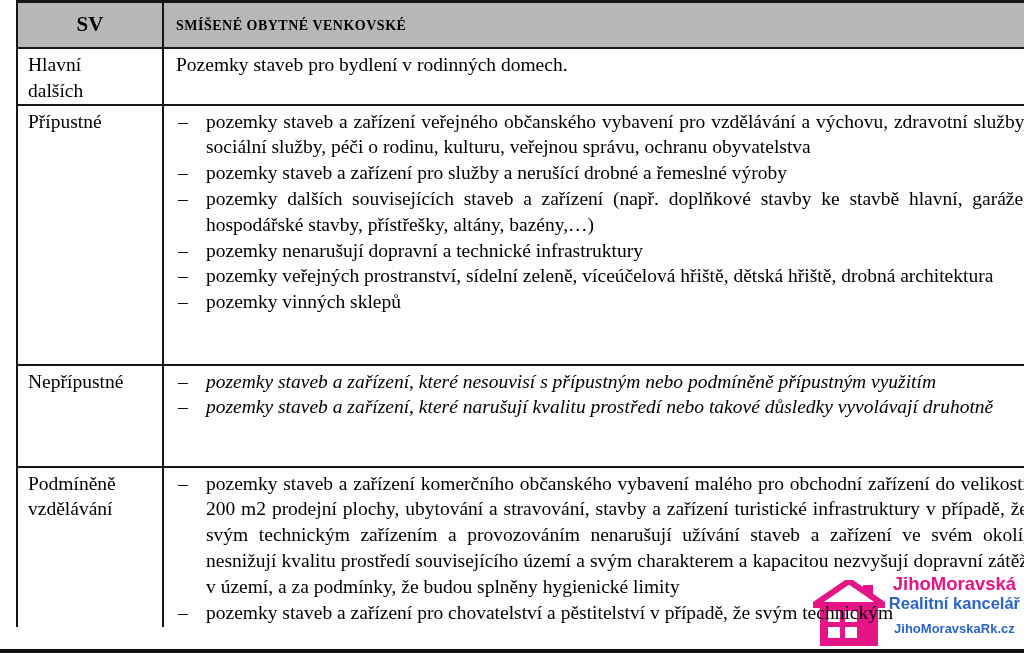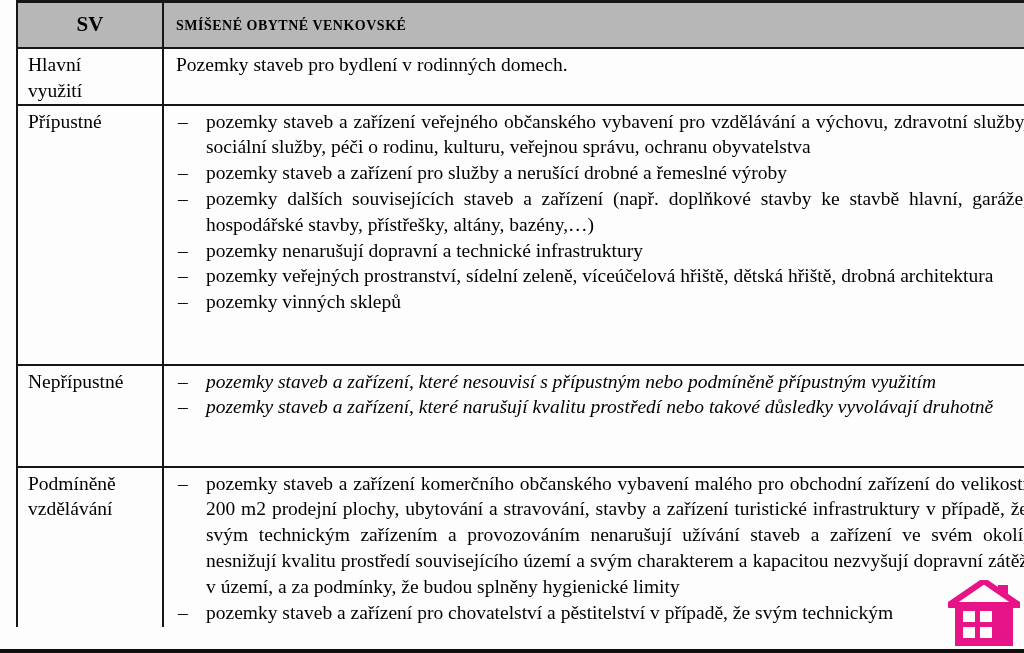--- a/index.html
+++ b/index.html
@@ -116,21 +116,21 @@
 <div class="page">
   <div class="doc-table">
 
     <div class="row header-row">
       <div class="label-cell">SV</div>
       <div class="content-cell">SMÍŠENÉ OBYTNÉ VENKOVSKÉ</div>
     </div>
 
     <div class="row row-hlavni">
       <div class="label-cell">Hlavní
-využití</div>
+dalších</div>
       <div class="content-cell">
         <div class="plain-text">Pozemky staveb pro bydlení v rodinných domech.</div>
       </div>
     </div>
 
     <div class="row row-pripustne">
       <div class="label-cell">Přípustné</div>
       <div class="content-cell">
         <div class="bullet">pozemky staveb a zařízení veřejného občanského vybavení pro vzdělávání a výchovu, zdravotní služby, sociální služby, péči o rodinu, kulturu, veřejnou správu, ochranu obyvatelstva</div>
         <div class="bullet">pozemky staveb a zařízení pro služby a nerušící drobné a řemeslné výroby</div>
@@ -163,16 +163,21 @@
   <div class="watermark">
     <svg class="wm-house" viewBox="0 0 72 68" xmlns="http://www.w3.org/2000/svg">
       <rect x="50" y="5" width="10" height="16" fill="#e6007e"></rect>
       <polygon points="36,1 1,25 71,25" fill="#ffffff" stroke="#e6007e" stroke-width="6" stroke-linejoin="round"></polygon>
       <rect x="7" y="24" width="58" height="42" fill="#e6007e"></rect>
       <rect x="15" y="31" width="12" height="11" fill="#ffffff"></rect>
       <rect x="32" y="31" width="12" height="11" fill="#ffffff"></rect>
       <rect x="15" y="47" width="12" height="11" fill="#ffffff"></rect>
       <rect x="32" y="47" width="12" height="11" fill="#ffffff"></rect>
     </svg>
+    <div class="wm-text">
+      <div class="wm-brand">JihoMoravská</div>
+      <div class="wm-subtitle">Realitní kancelář</div>
+      <div class="wm-url">JihoMoravskaRk.cz</div>
+    </div>
   </div>
 
   <div class="bottom-edge"></div>
 </div>
 
 </body></html>

